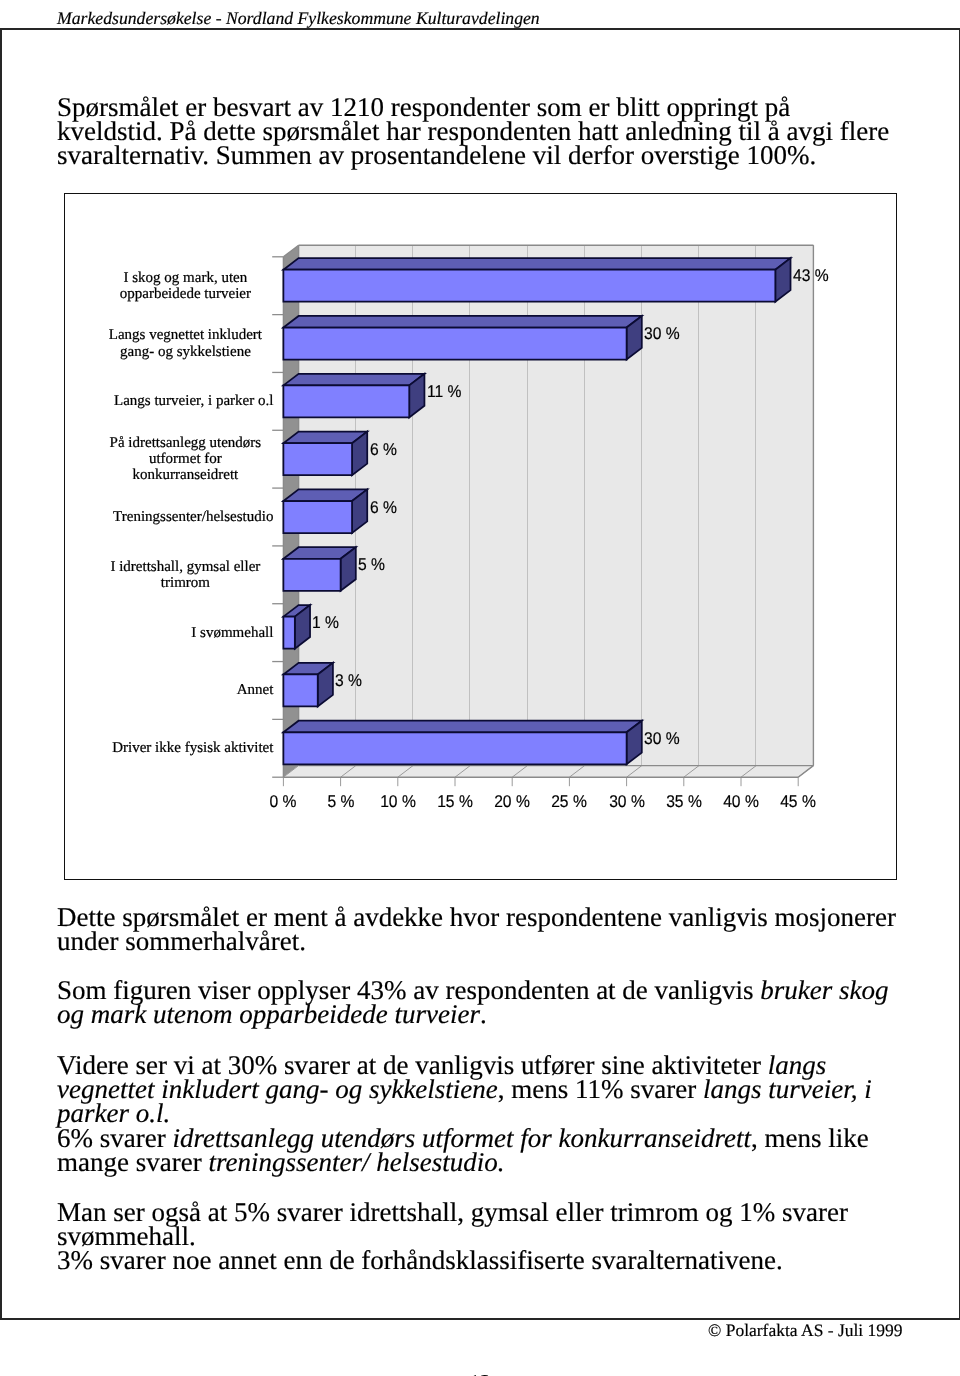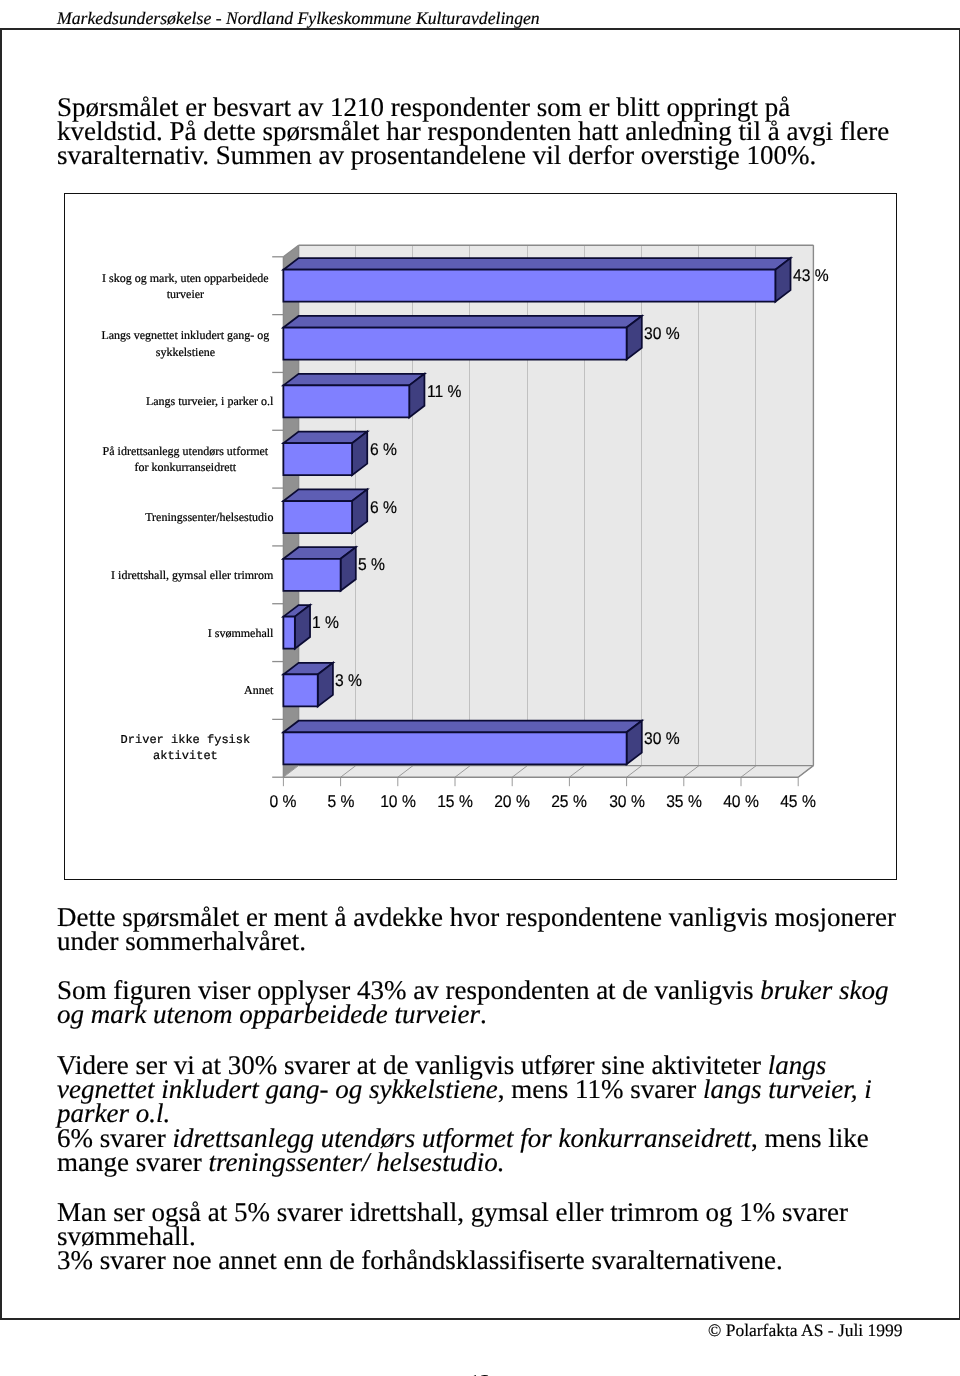--- a/index.html
+++ b/index.html
@@ -25,21 +25,21 @@
   .c2{top:1041.2px;}
   .c3{top:1113.6px;}
   .c4{top:1187.8px;}
   .c5{top:1235.5px;}
 
   
   .chartbox{position:absolute;left:63.7px;top:180.9px;width:833.2px;height:686.8px;
             border:1.6px solid #111;box-sizing:border-box;background:#fff;}
 
   .catlabel{position:absolute;display:flex;align-items:center;justify-content:flex-end;
-            font-size:12px;line-height:16.2px;color:#000;}
+            font-size:15px;line-height:16.2px;color:#000;}
   .catlabel span{display:inline-block;text-align:center;-webkit-text-stroke:0.22px #000;}
   .vallabel{position:absolute;font-family:"Liberation Sans",sans-serif;font-size:17px;line-height:17px;color:#000;white-space:nowrap;
              -webkit-text-stroke:0.2px #000;transform:scaleX(0.92);transform-origin:left top;}
   .ticklabel{position:absolute;font-family:"Liberation Sans",sans-serif;font-size:17px;line-height:17px;color:#000;text-align:center;white-space:nowrap;
               -webkit-text-stroke:0.2px #000;transform:scaleX(0.92);transform-origin:center top;}
 
   .foot{position:absolute;left:708px;top:1309px;font-size:17.5px;line-height:19px;white-space:nowrap;-webkit-text-stroke:0.18px #000;}
   .pagenum{position:absolute;left:0;width:960px;text-align:center;top:1357.5px;font-size:21px;line-height:24px;-webkit-text-stroke:0.18px #000;}
 </style>
 </head>
@@ -191,21 +191,21 @@
     </div>
     <div class="vallabel" style="left: 312.34px; top: 602.144px;">1 %</div>
     <div class="catlabel" style="left: 97.4px; width: 176px; top: 590.644px; height: 60px;">
       <span>I svømmehall</span>
     </div>
     <div class="vallabel" style="left: 335.22px; top: 659.967px;">3 %</div>
     <div class="catlabel" style="left: 97.4px; width: 176px; top: 648.467px; height: 60px;">
       <span>Annet</span>
     </div>
     <div class="vallabel" style="left: 644.1px; top: 717.789px;">30 %</div>
-    <div class="catlabel" style="left: 97.4px; width: 176px; top: 706.289px; height: 60px; font-family: Liberation Mono, monospace;">
+    <div class="catlabel" style="left: 97.4px; width: 176px; top: 706.289px; height: 60px;">
       <span>Driver ikke fysisk aktivitet</span>
     </div>
     <div class="ticklabel" style="left: 243.4px; width: 80px; top: 781.2px;">0 %</div>
     <div class="ticklabel" style="left: 300.6px; width: 80px; top: 781.2px;">5 %</div>
     <div class="ticklabel" style="left: 357.8px; width: 80px; top: 781.2px;">10 %</div>
     <div class="ticklabel" style="left: 415px; width: 80px; top: 781.2px;">15 %</div>
     <div class="ticklabel" style="left: 472.2px; width: 80px; top: 781.2px;">20 %</div>
     <div class="ticklabel" style="left: 529.4px; width: 80px; top: 781.2px;">25 %</div>
     <div class="ticklabel" style="left: 586.6px; width: 80px; top: 781.2px;">30 %</div>
     <div class="ticklabel" style="left: 643.8px; width: 80px; top: 781.2px;">35 %</div>

